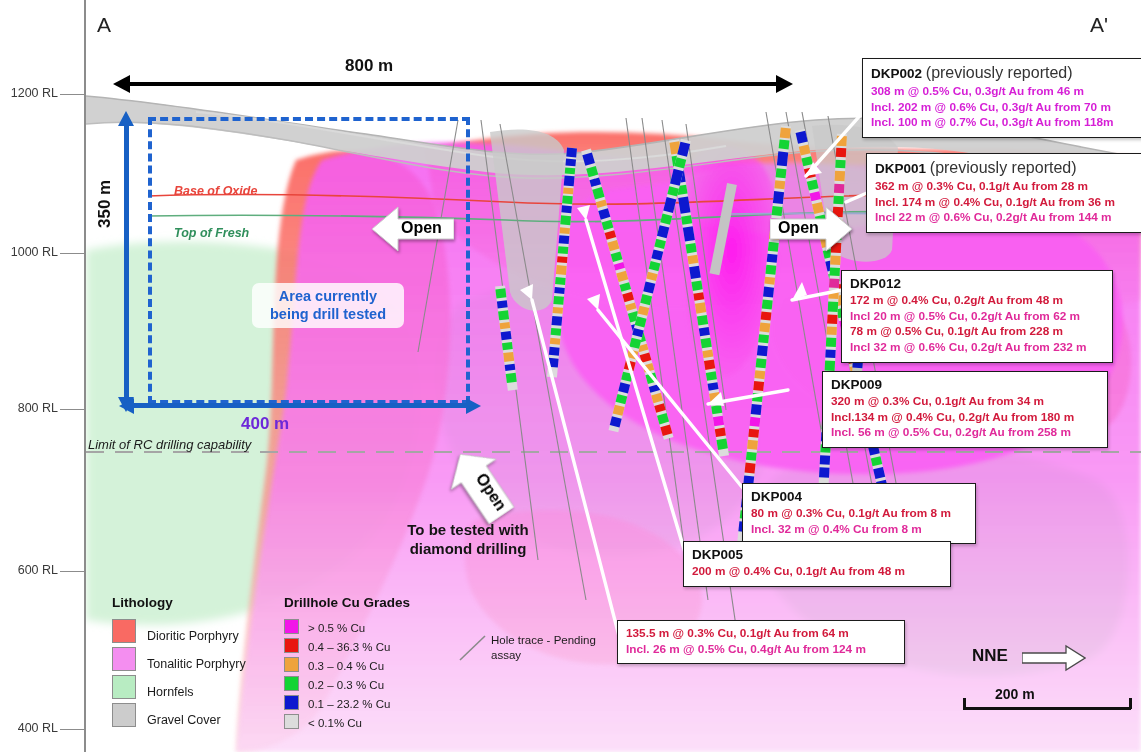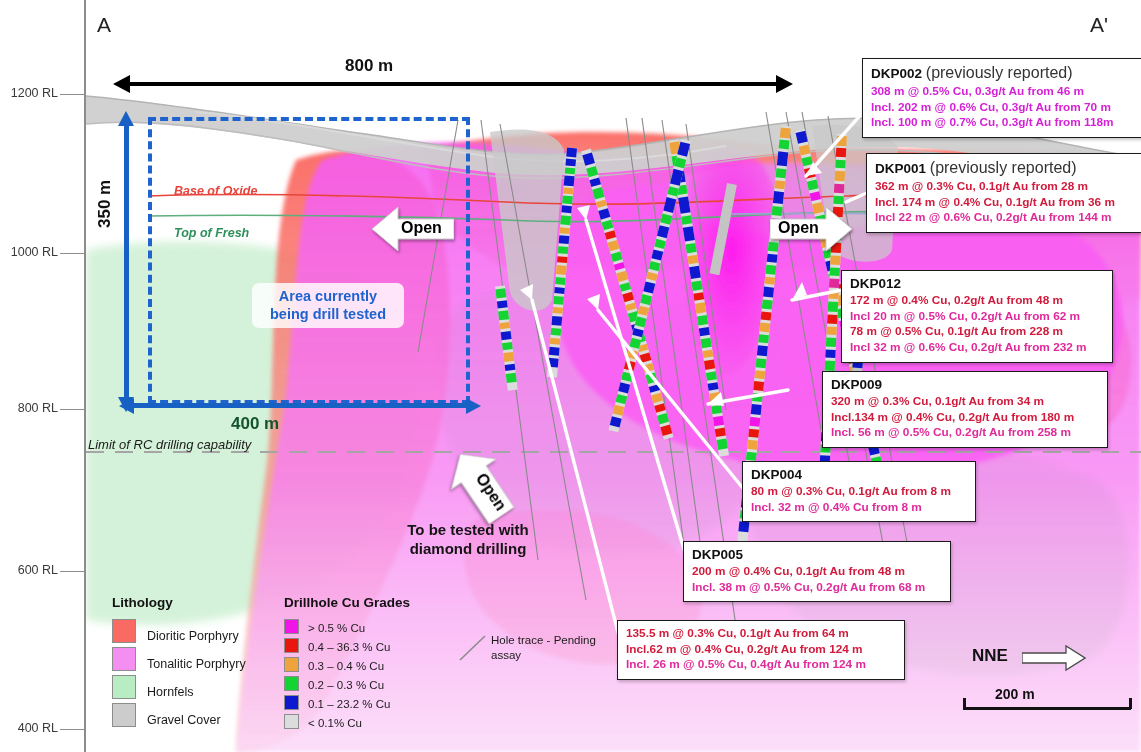--- a/index.html
+++ b/index.html
@@ -16,21 +16,21 @@
   #section{position:absolute;left:86px;top:0;width:1055px;height:752px;overflow:hidden;}
   #geo{position:absolute;left:0;top:0;width:1055px;height:752px;}
 
   
   .corner{position:absolute;font-size:21px;color:#222;font-family:"Liberation Sans", sans-serif;}
 
   
   .m800-label{position:absolute;left:345px;top:56px;font-size:17px;font-weight:700;color:#111;}
   .m800-bar{position:absolute;left:128px;top:82px;width:648px;height:4px;background:#000;}
   .arrowhead{position:absolute;width:0;height:0;}
-  .m400-label{position:absolute;left:231px;top:414px;font-size:17px;font-weight:700;color:#14532d;}
+  .m400-label{position:absolute;left:241px;top:414px;font-size:17px;font-weight:700;color:#6d28d9;}
   .m350-label{position:absolute;left:95px;top:228px;font-size:17px;font-weight:700;color:#111;
       transform:rotate(-90deg);transform-origin:left top;white-space:nowrap;}
 
   .bluebar{position:absolute;background:#1760c4;}
 
   
   #dashbox{position:absolute;left:148px;top:117px;width:322px;height:287px;
       border:4px dashed #1f63cf;box-sizing:border-box;}
 
   
@@ -535,35 +535,33 @@
     <div class="ln c-pk">Incl 32 m @ 0.6% Cu, 0.2g/t Au from 232 m</div>
   </div>
 
   <div class="infobox" style="left:781px;top:371px;width:268px;margin-left:41px;">
     <div class="hdr"><span>DKP009</span></div>
     <div class="ln c-red">320 m @ 0.3% Cu, 0.1g/t Au from 34 m</div>
     <div class="ln c-red">Incl.134 m @ 0.4% Cu, 0.2g/t Au from 180 m</div>
     <div class="ln c-pk">Incl. 56 m @ 0.5% Cu, 0.2g/t Au from 258 m</div>
   </div>
 
-  <div class="infobox" style="left:742px;top:461px;width:216px;">
+  <div class="infobox" style="left:742px;top:483px;width:216px;">
     <div class="hdr"><span>DKP004</span></div>
     <div class="ln c-red">80 m @ 0.3% Cu, 0.1g/t Au from 8 m</div>
     <div class="ln c-pk">Incl. 32 m @ 0.4% Cu from 8 m</div>
   </div>
 
   <div class="infobox" style="left:683px;top:541px;width:250px;">
     <div class="hdr"><span>DKP005</span></div>
     <div class="ln c-red">200 m @ 0.4% Cu, 0.1g/t Au from 48 m</div>
-    <div class="ln c-pk">Incl. 38 m @ 0.5% Cu, 0.2g/t Au from 68 m</div>
   </div>
 
   <div class="infobox" style="left:617px;top:620px;width:270px;">
     <div class="ln c-red">135.5 m @ 0.3% Cu, 0.1g/t Au from 64 m</div>
-    <div class="ln c-red">Incl.62 m @ 0.4% Cu, 0.2g/t Au from 124 m</div>
     <div class="ln c-pk">Incl. 26 m @ 0.5% Cu, 0.4g/t Au from 124 m</div>
   </div>
 
   <div id="legend">
     <div style="display:flex;align-items:flex-start;">
 
       <div style="width:172px;">
         <div class="leg-title">Lithology</div>
         <div class="leg-row">
           <span class="sw-big" style="background:#f96a63;"></span>

